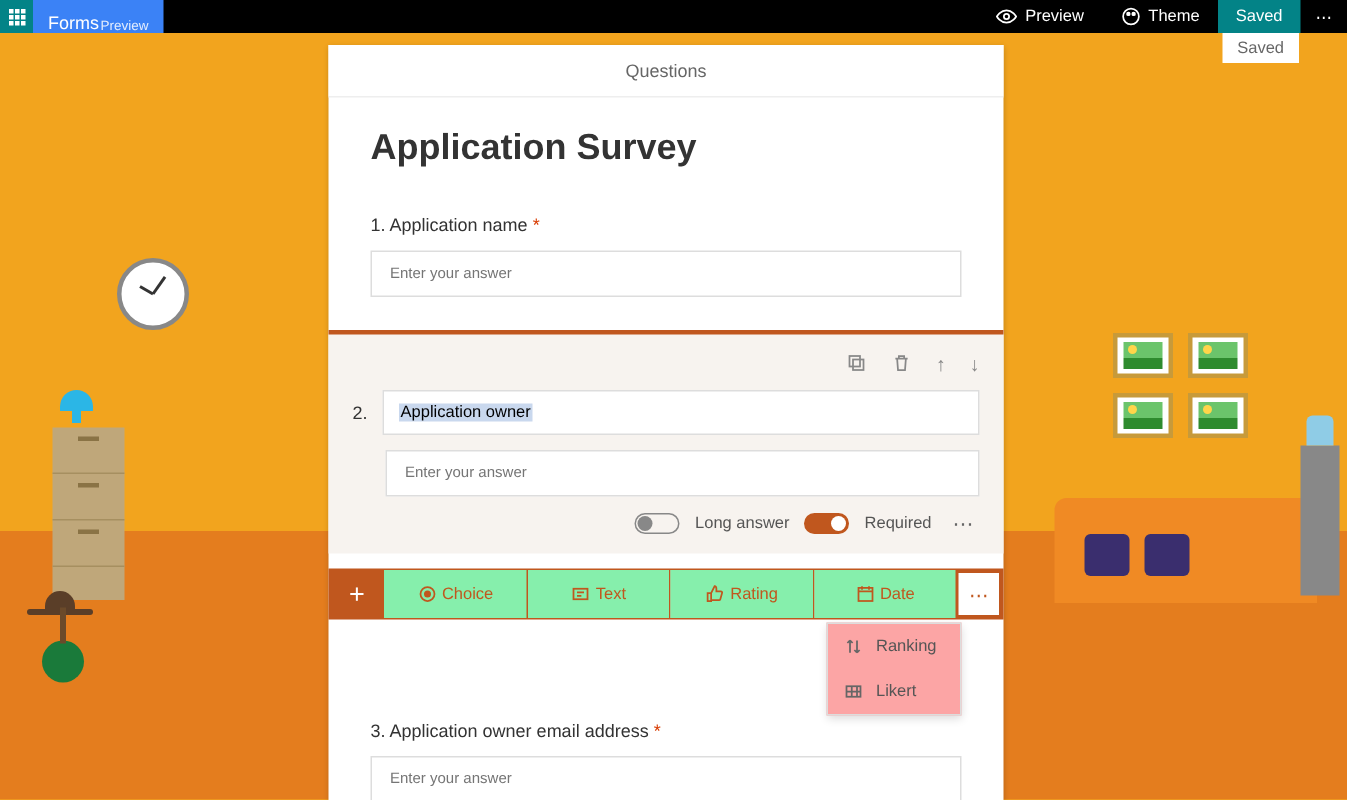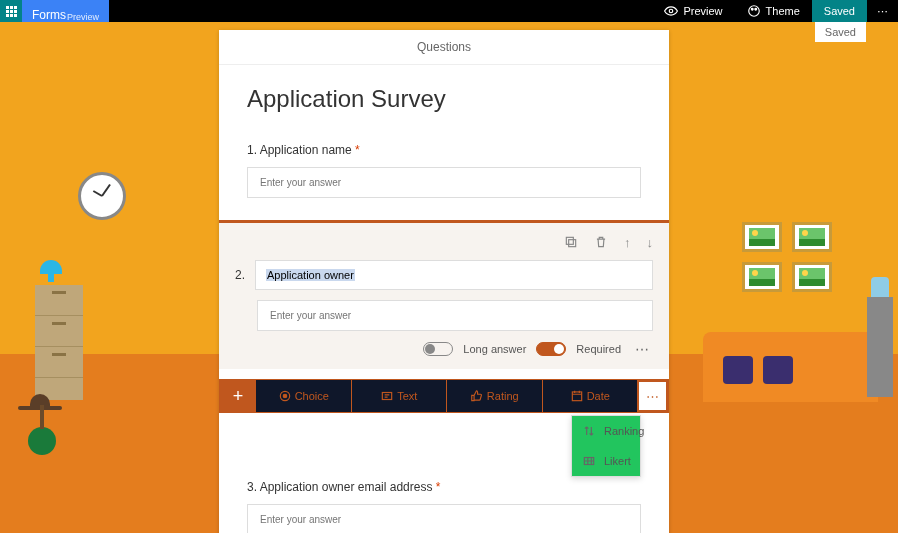--- a/index.html
+++ b/index.html
@@ -42,21 +42,21 @@
 .scroll-region::-webkit-scrollbar{width:12px}
 .scroll-region::-webkit-scrollbar-track{background:#f1f1f1}
 .scroll-region::-webkit-scrollbar-thumb{background:#c1c1c1}
 .form-card{width:450px;margin:8px auto 40px;background:#fff;box-shadow:0 1px 4px rgba(0,0,0,.2);position:relative}
 .tabs{display:flex;border-bottom:1px solid #eee}
 .tab{flex:1;text-align:center;padding:10px 11px;font-size:12px;color:#666;cursor:pointer;position:relative}
 .tab.inactive{background:#f5c16c}
 .tab.active{background:#fff}
 .badge{display:inline-flex;width:14px;height:14px;background:#d83b01;color:#fff;border-radius:50%;font-size:9px;align-items:center;justify-content:center;margin-left:4px}
 .form-body{padding:20px 28px}
-.form-title{font-size:24px;font-weight:400;color:#333;margin-bottom:30px}
+.form-title{font-size:24px;font-weight:700;color:#333;margin-bottom:30px}
 .q{margin-bottom:22px}
 .q-label{font-size:12px;color:#333;margin-bottom:10px}
 .req{color:#d83b01}
 .q-input{width:100%;border:1px solid #ddd;padding:9px 12px;font-size:10px;color:#999;background:#fff}
 .q-sel{border-top:3px solid #c0571e;background:#f7f3ef;margin:0 -28px 10px;padding:10px 16px 12px;position:relative}
 .q-tools{display:flex;justify-content:flex-end;gap:16px;padding:2px 0 8px;color:#888}
 .q-tools span{cursor:pointer;font-size:13px}
 .q-sel-row{display:flex;align-items:center;gap:10px}
 .q-num{font-size:12px;color:#333}
 .q-sel-title{flex:1;border:1px solid #ddd;padding:8px 10px;font-size:11px;background:#fff}
@@ -64,24 +64,24 @@
 .q-sel-input{margin:10px 0 0 22px}
 .toggles{display:flex;justify-content:flex-end;align-items:center;gap:10px;margin:10px 0 0 22px;font-size:11px;color:#555}
 .toggle{width:30px;height:14px;border:1px solid #888;border-radius:8px;position:relative;cursor:pointer}
 .toggle::after{content:"";position:absolute;top:1px;width:10px;height:10px;background:#888;border-radius:50%}
 .toggle.off::after{left:1px}
 .toggle.on{background:#c0571e;border-color:#c0571e}
 .toggle.on::after{right:1px;background:#fff}
 .more-dots{font-size:14px;color:#666;cursor:pointer;padding:0 4px}
 .add-bar{display:flex;margin:0 -28px;border:1px solid #c0571e}
 .add-plus{width:36px;background:#c0571e;color:#fff;display:flex;align-items:center;justify-content:center;font-size:18px;cursor:pointer}
-.add-btn{flex:1;display:flex;align-items:center;justify-content:center;gap:3px;padding:9px 0;font-size:11px;color:#c0571e;border-right:1px solid #c0571e;cursor:pointer;background:#0f172a}
+.add-btn{flex:1;display:flex;align-items:center;justify-content:center;gap:3px;padding:9px 0;font-size:11px;color:#c0571e;border-right:1px solid #c0571e;cursor:pointer;background:#86efac}
 .add-btn:last-of-type{border-right:none}
 .add-more{width:30px;display:flex;align-items:center;justify-content:center;color:#c0571e;border:2px solid #c0571e;border-left:1px solid #c0571e;cursor:pointer;font-size:13px;background:#fff}
-.dropdown{position:absolute;right:28px;margin-top:2px;background:#22c55e;border:1px solid #ddd;box-shadow:0 2px 6px rgba(0,0,0,.15);z-index:20;width:70px}
+.dropdown{position:absolute;right:28px;margin-top:2px;background:#fca5a5;border:1px solid #ddd;box-shadow:0 2px 6px rgba(0,0,0,.15);z-index:20;width:90px}
 .dd-item{display:flex;align-items:center;gap:8px;padding:8px 10px;font-size:11px;color:#555;cursor:pointer}
 .ico{width:14px;height:14px;display:inline-flex;align-items:center;justify-content:center}
 svg{width:14px;height:14px}
 </style>
 </head>
 <body>
 
 <div class="top-bar">
   <div class="waffle">
     <div class="waffle-grid">

